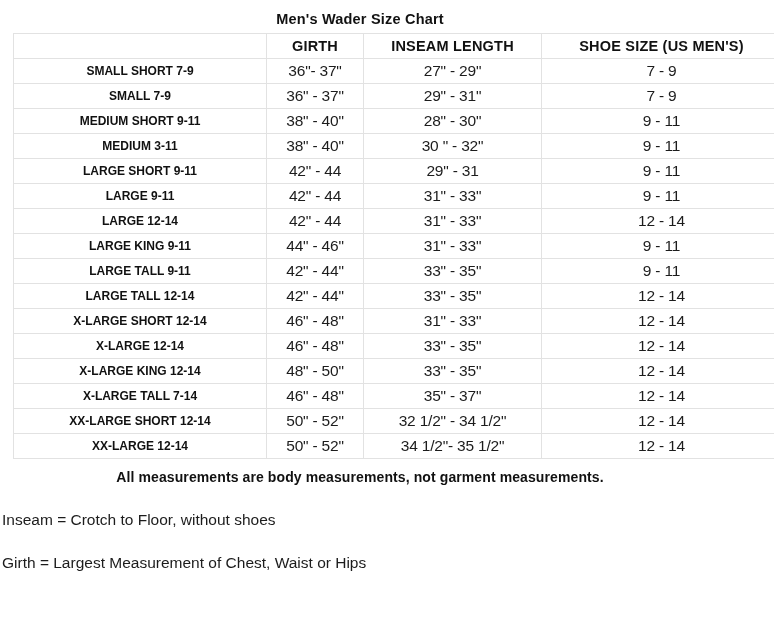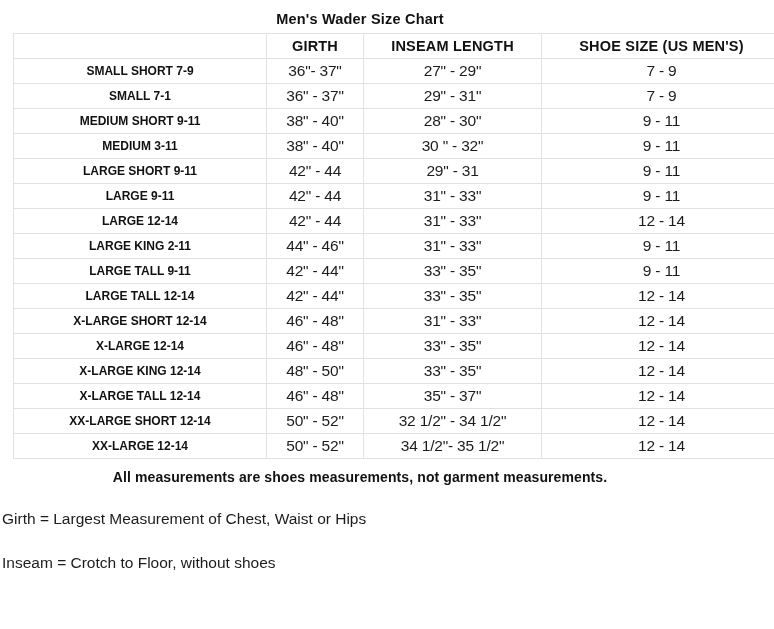--- a/index.html
+++ b/index.html
@@ -106,21 +106,21 @@
       </tr>
     </thead>
     <tbody>
         <tr>
           <td class="size-cell">SMALL SHORT 7-9</td>
           <td>36"- 37"</td>
           <td>27" - 29"</td>
           <td>7 - 9</td>
         </tr>
         <tr>
-          <td class="size-cell">SMALL 7-1</td>
+          <td class="size-cell">SMALL 7-9</td>
           <td>36" - 37"</td>
           <td>29" - 31"</td>
           <td>7 - 9</td>
         </tr>
         <tr>
           <td class="size-cell">MEDIUM SHORT 9-11</td>
           <td>38" - 40"</td>
           <td>28" - 30"</td>
           <td>9 - 11</td>
         </tr>
@@ -142,21 +142,21 @@
           <td>31" - 33"</td>
           <td>9 - 11</td>
         </tr>
         <tr>
           <td class="size-cell">LARGE 12-14</td>
           <td>42" - 44</td>
           <td>31" - 33"</td>
           <td>12 - 14</td>
         </tr>
         <tr>
-          <td class="size-cell">LARGE KING 2-11</td>
+          <td class="size-cell">LARGE KING 9-11</td>
           <td>44" - 46"</td>
           <td>31" - 33"</td>
           <td>9 - 11</td>
         </tr>
         <tr>
           <td class="size-cell">LARGE TALL 9-11</td>
           <td>42" - 44"</td>
           <td>33" - 35"</td>
           <td>9 - 11</td>
         </tr>
@@ -178,37 +178,37 @@
           <td>33" - 35"</td>
           <td>12 - 14</td>
         </tr>
         <tr>
           <td class="size-cell">X-LARGE KING 12-14</td>
           <td>48" - 50"</td>
           <td>33" - 35"</td>
           <td>12 - 14</td>
         </tr>
         <tr>
-          <td class="size-cell">X-LARGE TALL 12-14</td>
+          <td class="size-cell">X-LARGE TALL 7-14</td>
           <td>46" - 48"</td>
           <td>35" - 37"</td>
           <td>12 - 14</td>
         </tr>
         <tr>
           <td class="size-cell">XX-LARGE SHORT 12-14</td>
           <td>50" - 52"</td>
           <td>32 1/2" - 34 1/2"</td>
           <td>12 - 14</td>
         </tr>
         <tr>
           <td class="size-cell">XX-LARGE 12-14</td>
           <td>50" - 52"</td>
           <td>34 1/2"- 35 1/2"</td>
           <td>12 - 14</td>
         </tr>
       </tbody>
   </table>
 
-  <p class="note-bold">All measurements are shoes measurements, not garment measurements.</p>
+  <p class="note-bold">All measurements are body measurements, not garment measurements.</p>
+  <p class="note note-inseam">Inseam = Crotch to Floor, without shoes</p>
   <p class="note note-girth">Girth = Largest Measurement of Chest, Waist or Hips</p>
-  <p class="note note-inseam">Inseam = Crotch to Floor, without shoes</p>
 
 </div>
 
 </body></html>

